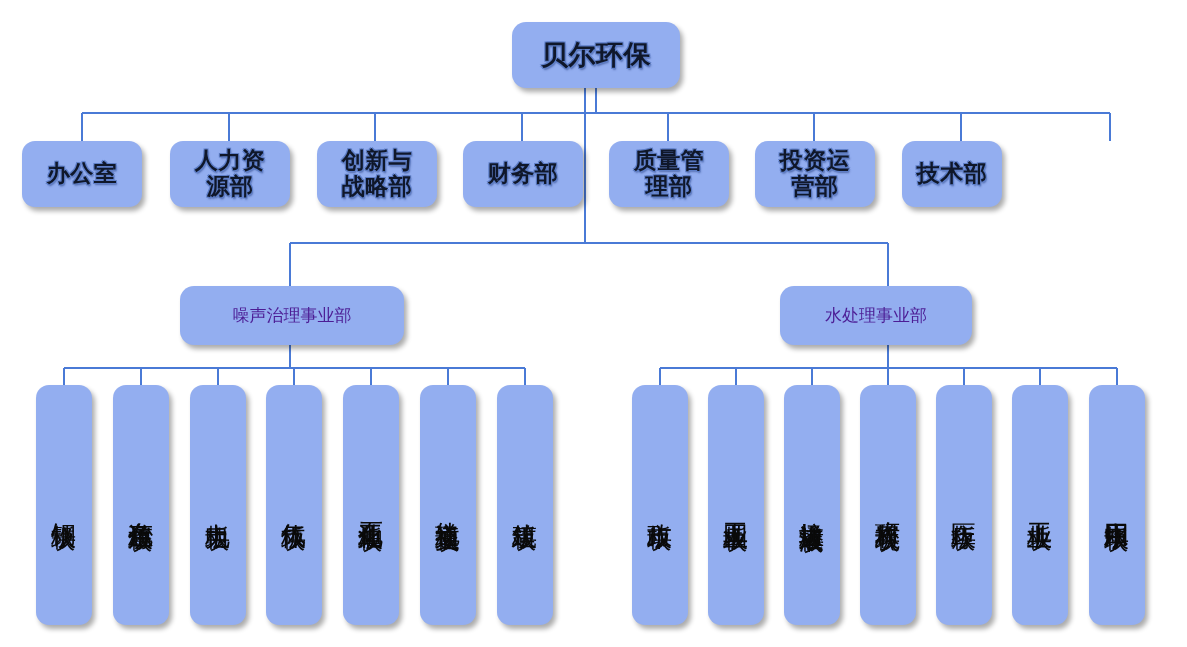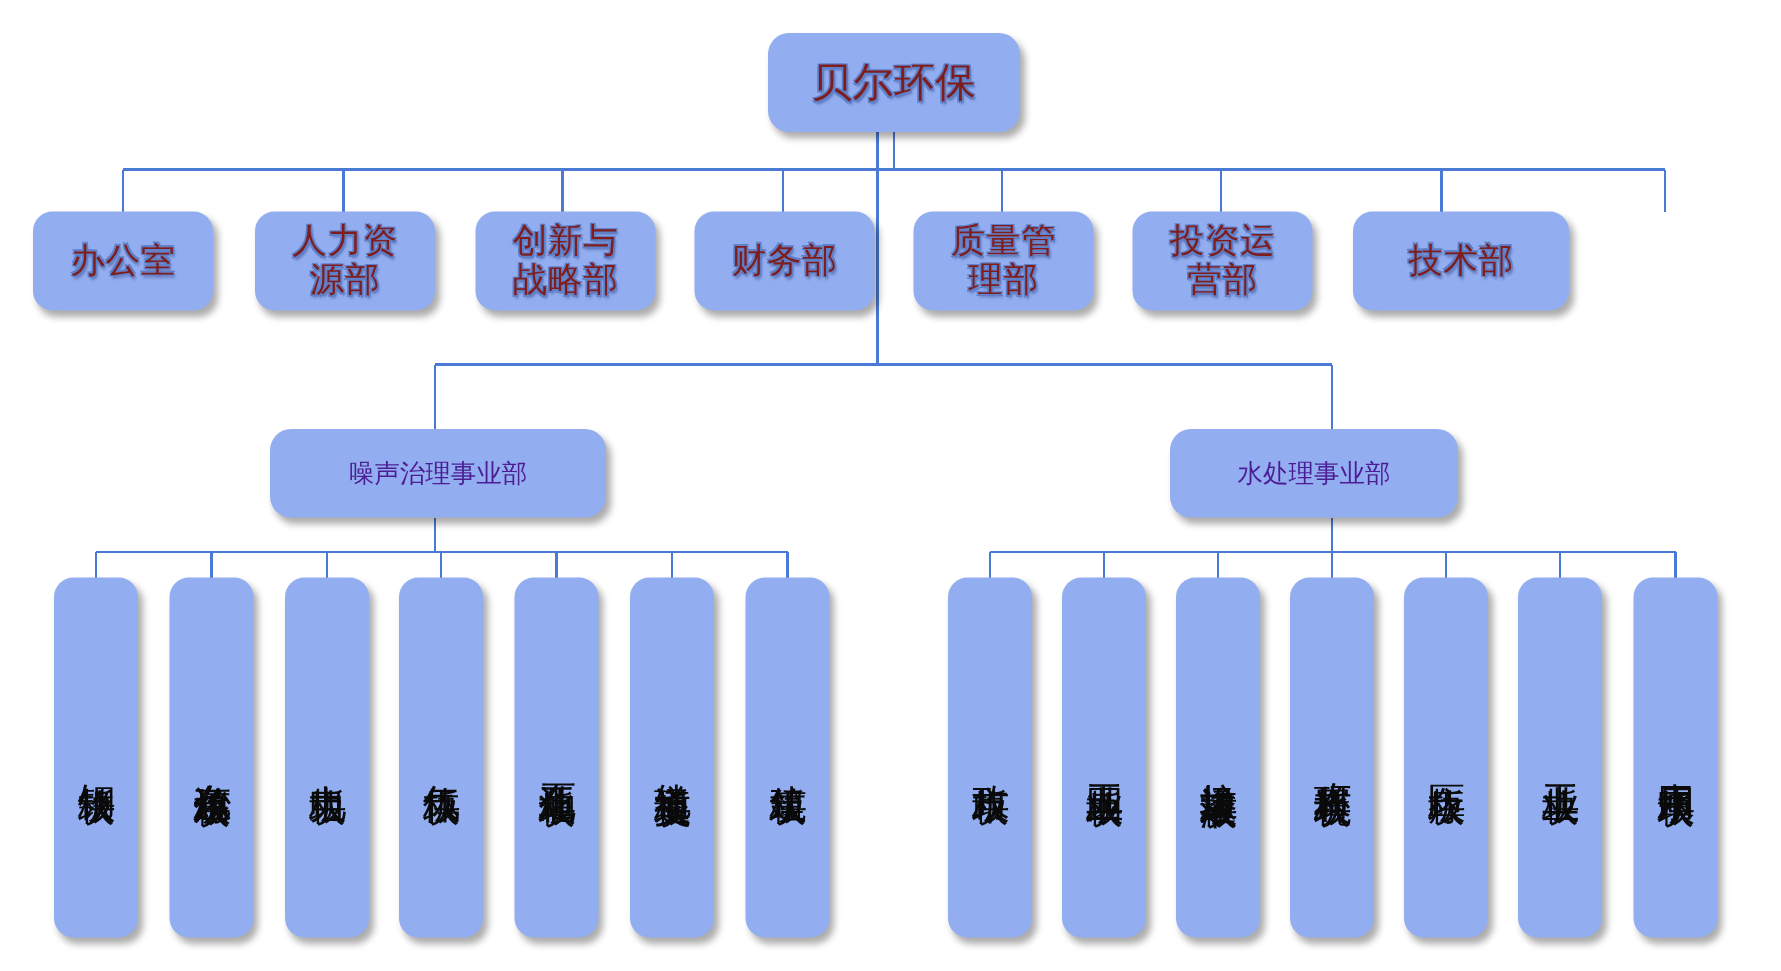--- a/index.html
+++ b/index.html
@@ -37,22 +37,22 @@
     border-radius: 12px;
     box-shadow: 3px 4px 5px rgba(0,0,0,0.33);
     display: flex;
     align-items: center;
     justify-content: center;
     text-align: center;
   }
 
   
   .node.head {
-    color: #7f1d1d;
-    font-weight: normal;
+    color: #0f172a;
+    font-weight: bold;
     letter-spacing: 0.5px;
     text-shadow:
        1px  1px 0 #5f7fc8,
       -1px  1px 0 #5f7fc8,
        1px -1px 0 #5f7fc8,
       -1px -1px 0 #5f7fc8,
        1px  2px 2px rgba(70,95,160,0.85);
   }
 
   .node.root {
@@ -155,21 +155,21 @@
   </div>
   <div class="node head dept" style="left:463px; top:141px; width:120px; height:66px;">
     <span class="label">财务部</span>
   </div>
   <div class="node head dept" style="left:755px; top:141px; width:120px; height:66px;">
     <span class="label">投资运<br>营部</span>
   </div>
   <div class="node head dept" style="left:609px; top:141px; width:120px; height:66px;">
     <span class="label">质量管<br>理部</span>
   </div>
-  <div class="node head dept" style="left:902px; top:141px; width:144px; height:66px;">
+  <div class="node head dept" style="left:902px; top:141px; width:100px; height:66px;">
     <span class="label">技术部</span>
   </div>
 
   <div class="node division" style="left:180px; top:286px; width:224px; height:59px;">
     <span class="label">噪声治理事业部</span>
   </div>
   <div class="node division" style="left:780px; top:286px; width:192px; height:59px;">
     <span class="label">水处理事业部</span>
   </div>
 

